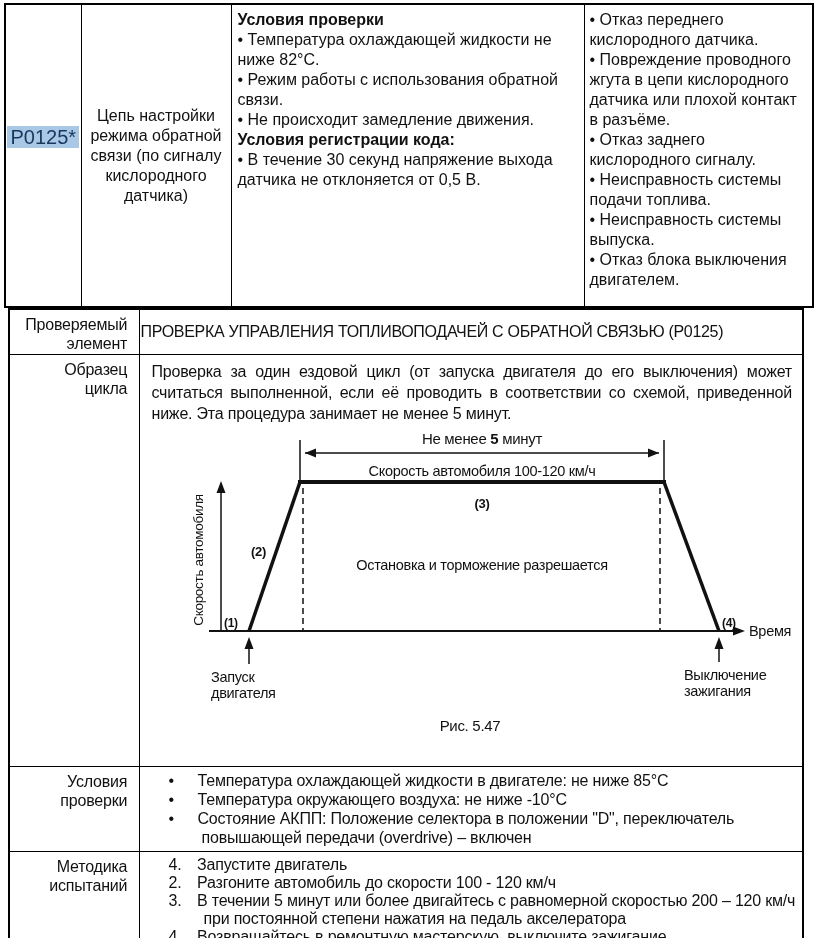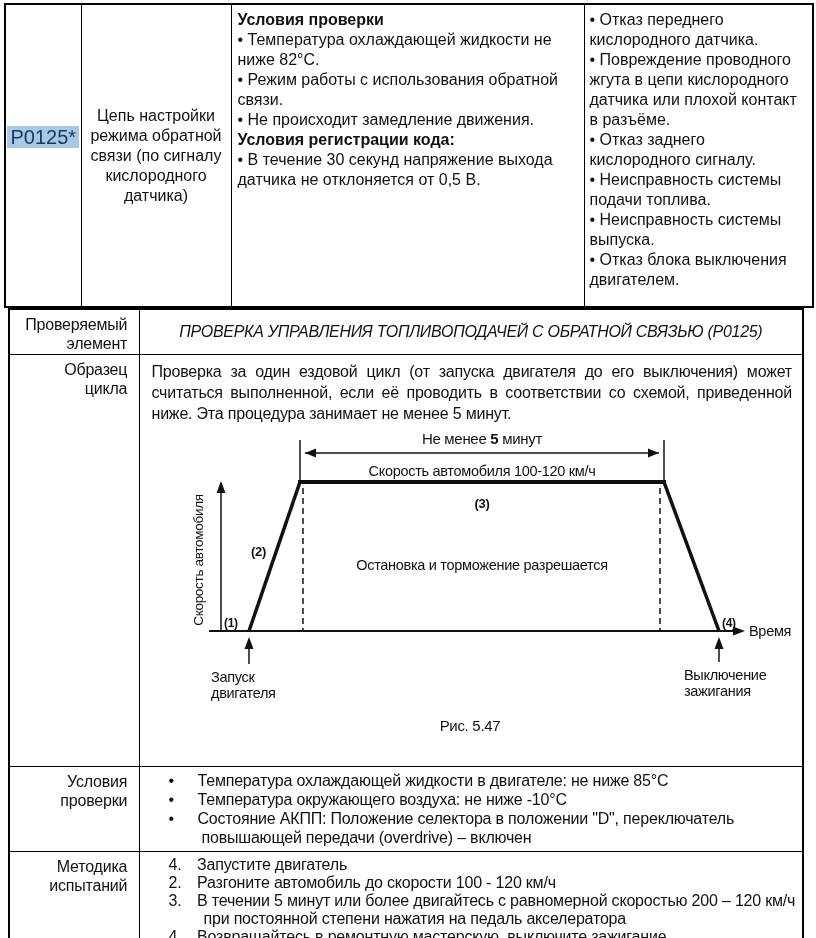--- a/index.html
+++ b/index.html
@@ -16,21 +16,21 @@
   .t1 .cell-name{vertical-align:middle;text-align:center;padding:6px 8px;}
   .t1 .cell-check{padding:5px 6px 0 6px;}
   .t1 .cell-causes{padding:5px 4px 16px 5px;}
   .bold{font-weight:bold;}
 
   
   .t2{position:absolute;left:8px;top:308px;width:794px;border:2px solid #000;}
   .t2 td{border:1px solid #000;font-size:16px;letter-spacing:-0.2px;vertical-align:top;}
   .t2 .lbl{text-align:right;padding-top:5px;}
   .lbl-inner{max-width:106px;margin:0 auto;line-height:19px;}
-  .t2 .cell-title{text-align:center;vertical-align:middle;letter-spacing:-0.3px;font-style:italic;}
+  .t2 .cell-title{vertical-align:middle;letter-spacing:-0.3px;}
   .t2 .cell-cycle{padding:6px 10px 0 12px;}
   .cycle-par{text-align:justify;line-height:21px;}
   .t2 .cell-list{padding:4px 6px 4px 0;}
   .t2-li{padding-left:62px;text-indent:-33px;line-height:19px;}
   .t2-num{padding-left:64px;text-indent:-35px;line-height:18px;}
   .diag{display:block;margin-top:2px;}
 </style>
 </head>
 <body>
 

